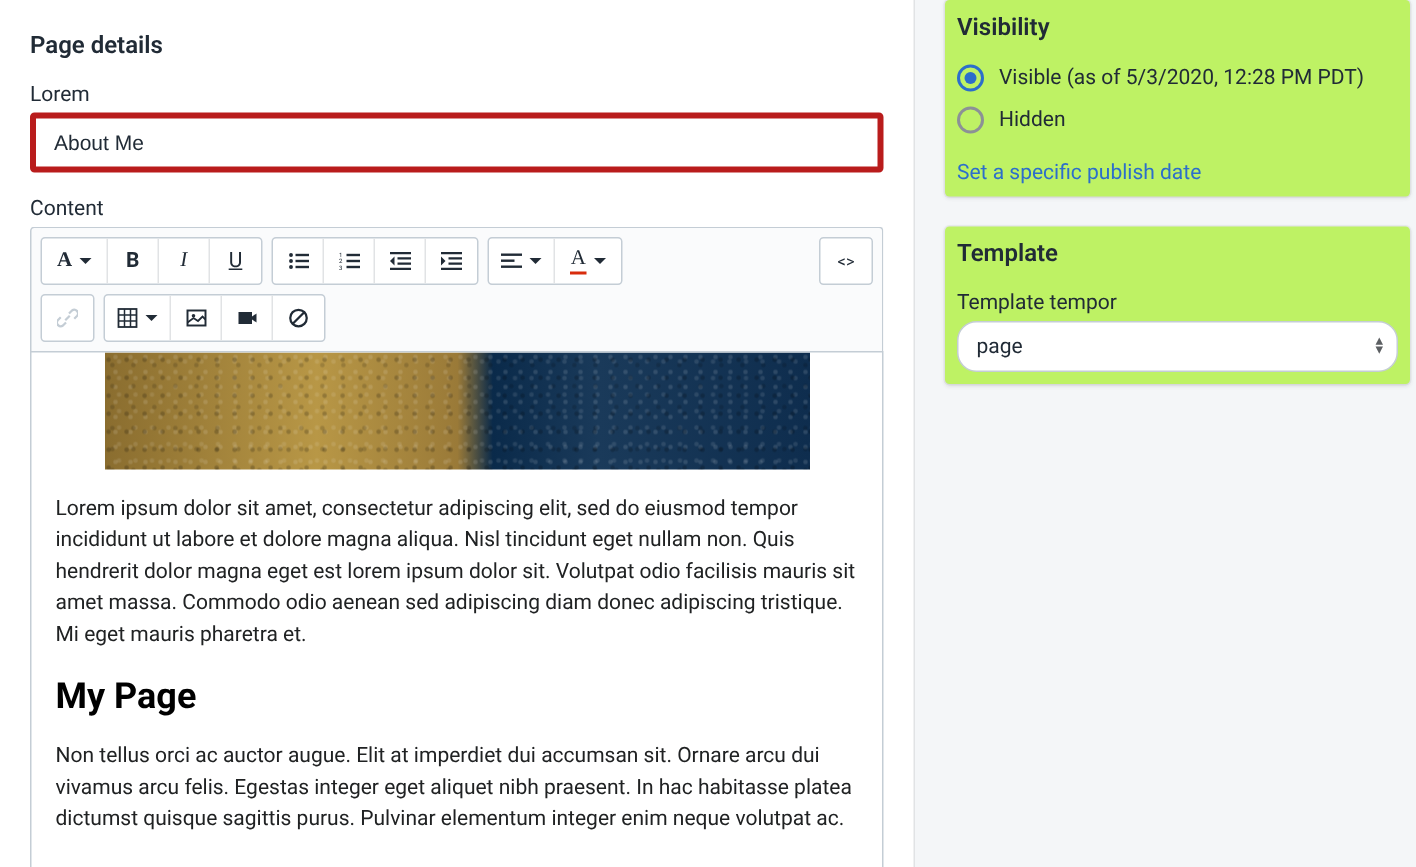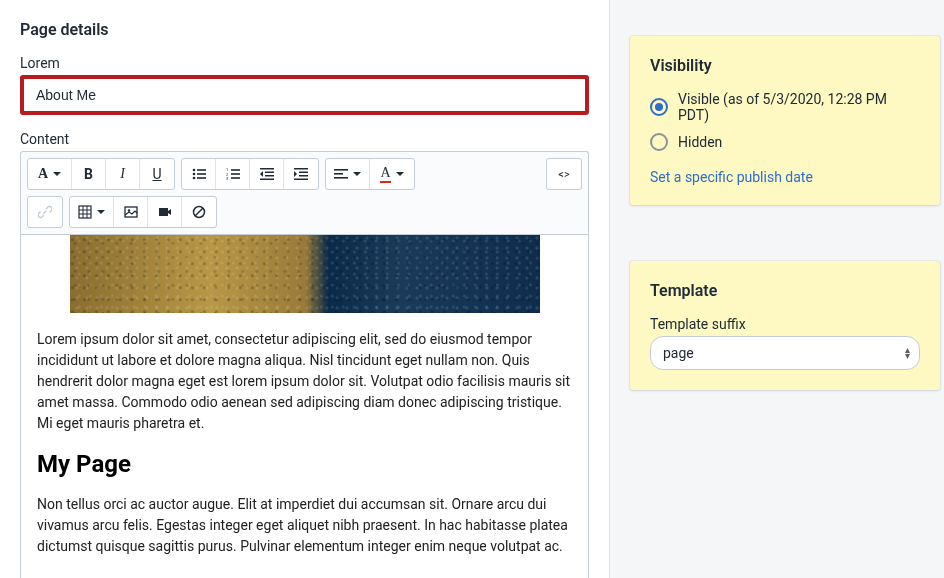--- a/index.html
+++ b/index.html
@@ -23,25 +23,24 @@
   padding: 20px;
   border-right: 1px solid #e1e3e5;
 }
 .side-col {
   width: 310px;
   display: flex;
   flex-direction: column;
   gap: 20px;
 }
 .card {
-  background: #fef9c3;
+  background: #bef264;
   border-radius: 3px;
   box-shadow: 0 0 0 1px rgba(63,63,68,0.05), 0 1px 3px rgba(63,63,68,0.15);
-  padding: 20px;
-  margin-top: 36px;
+  padding: 8px;
 }
 h2.section-title {
   font-size: 16px;
   font-weight: 600;
   margin-bottom: 16px;
 }
 .field-label {
   font-size: 14px;
   color: #212b36;
   margin-bottom: 4px;
@@ -342,20 +341,20 @@
       </div>
       <div class="radio-row">
         <div class="radio"></div>
         <span>Hidden</span>
       </div>
       <span class="link-text">Set a specific publish date</span>
     </div>
 
     <div class="card">
       <h2 class="section-title">Template</h2>
-      <label class="field-label">Template suffix</label>
+      <label class="field-label">Template tempor</label>
       <div class="select-wrap">
         <div class="select">page</div>
         <div class="select-arrows">▴<br>▾</div>
       </div>
     </div>
   </div>
 </div>
 
 </body></html>

